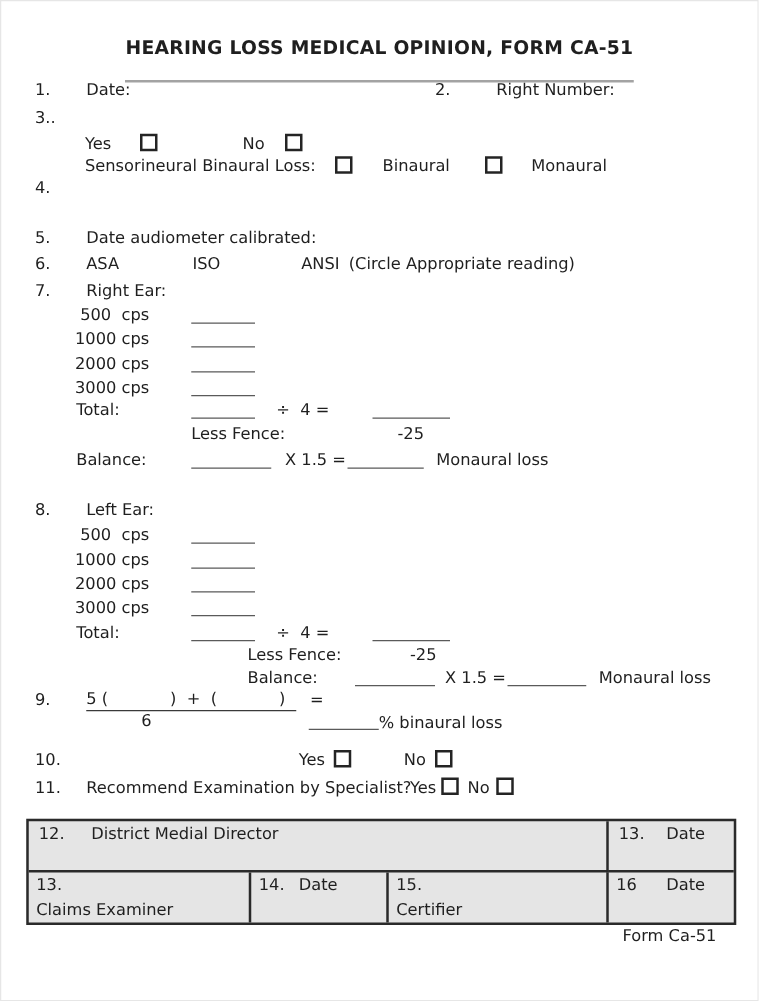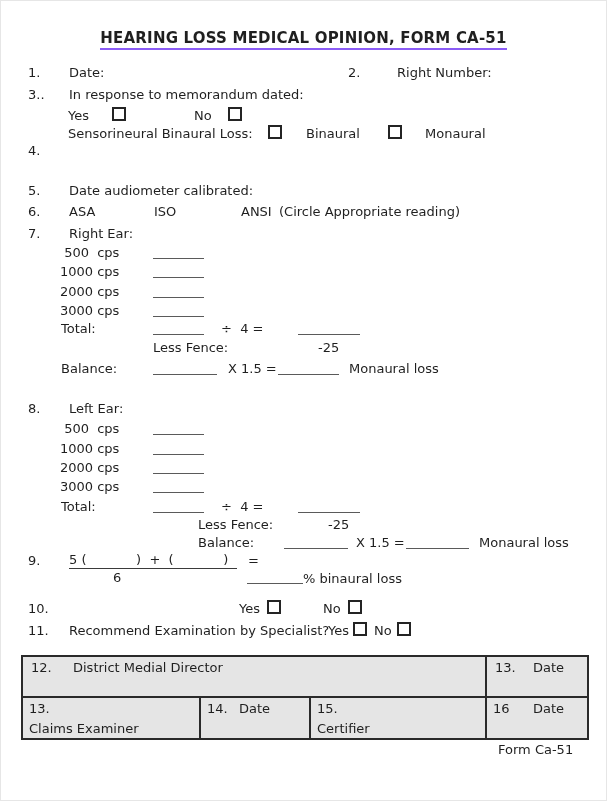--- a/index.html
+++ b/index.html
@@ -2,21 +2,21 @@
 <html><head>
 <meta charset="utf-8">
 <style>
   html,body{margin:0;padding:0;background:#ffffff;}
   .page{position:relative;width:607px;height:801px;background:#ffffff;
         font-family:"DejaVu Sans","Liberation Sans",sans-serif;font-size:13px;color:#1f1f1f;
         overflow:hidden;border:1px solid #e6e6e6;box-sizing:border-box;}
   .t{position:absolute;white-space:nowrap;line-height:16px;}
   .pre{white-space:pre;text-align:right;}
   .title-wrap{position:absolute;left:0;right:0;top:28px;text-align:center;font-size:15px;font-weight:bold;}
-  .title-wrap .u{border-bottom:2px solid #8b5cf6;padding-bottom:1px;letter-spacing:.2px;}
+  .title-wrap .u{border-bottom:2px solid #a3a3a3;padding-bottom:17px;letter-spacing:.2px;}
   .blank{position:absolute;height:0;border-bottom:1px solid #5a5a5a;}
   .cb{position:absolute;width:14px;height:14px;border:2px solid #242424;box-sizing:border-box;background:#fff;}
   .frac-top{position:absolute;white-space:pre;border-bottom:1.5px solid #3a3a3a;line-height:16px;}
   .sig-table{position:absolute;left:20px;top:654px;width:568px;height:85px;border:2px solid #2a2a2a;box-sizing:border-box;background:#e5e5e5;}
   .cell{position:absolute;box-sizing:border-box;}
   .br{border-right:2px solid #2a2a2a;}
   .bb{border-bottom:2px solid #2a2a2a;}
   .cell .cnum{position:absolute;top:3px;}
   .cell .clabel{position:absolute;}
 </style>
@@ -26,21 +26,20 @@
 <div class="page">
 
   <div class="title-wrap"><span class="u">HEARING LOSS MEDICAL OPINION, FORM CA-51</span></div>
 
   <span class="t" style="left:27px;top:64px">1.</span>
   <span class="t" style="left:68px;top:64px">Date:</span>
   <span class="t" style="left:347px;top:64px">2.</span>
   <span class="t" style="left:396px;top:64px">Right Number:</span>
 
   <span class="t" style="left:27px;top:86px">3..</span>
-  <span class="t" style="left:68px;top:86px">In response to memorandum dated:</span>
   <span class="t" style="left:67px;top:107px">Yes</span>
   <div class="cb" style="left:111px;top:106px"></div>
   <span class="t" style="left:193px;top:107px">No</span>
   <div class="cb" style="left:227px;top:106px"></div>
 
   <span class="t" style="left:67px;top:125px">Sensorineural Binaural Loss:</span>
   <div class="cb" style="left:267px;top:124px"></div>
   <span class="t" style="left:305px;top:125px">Binaural</span>
   <div class="cb" style="left:387px;top:124px"></div>
   <span class="t" style="left:424px;top:125px">Monaural</span>

